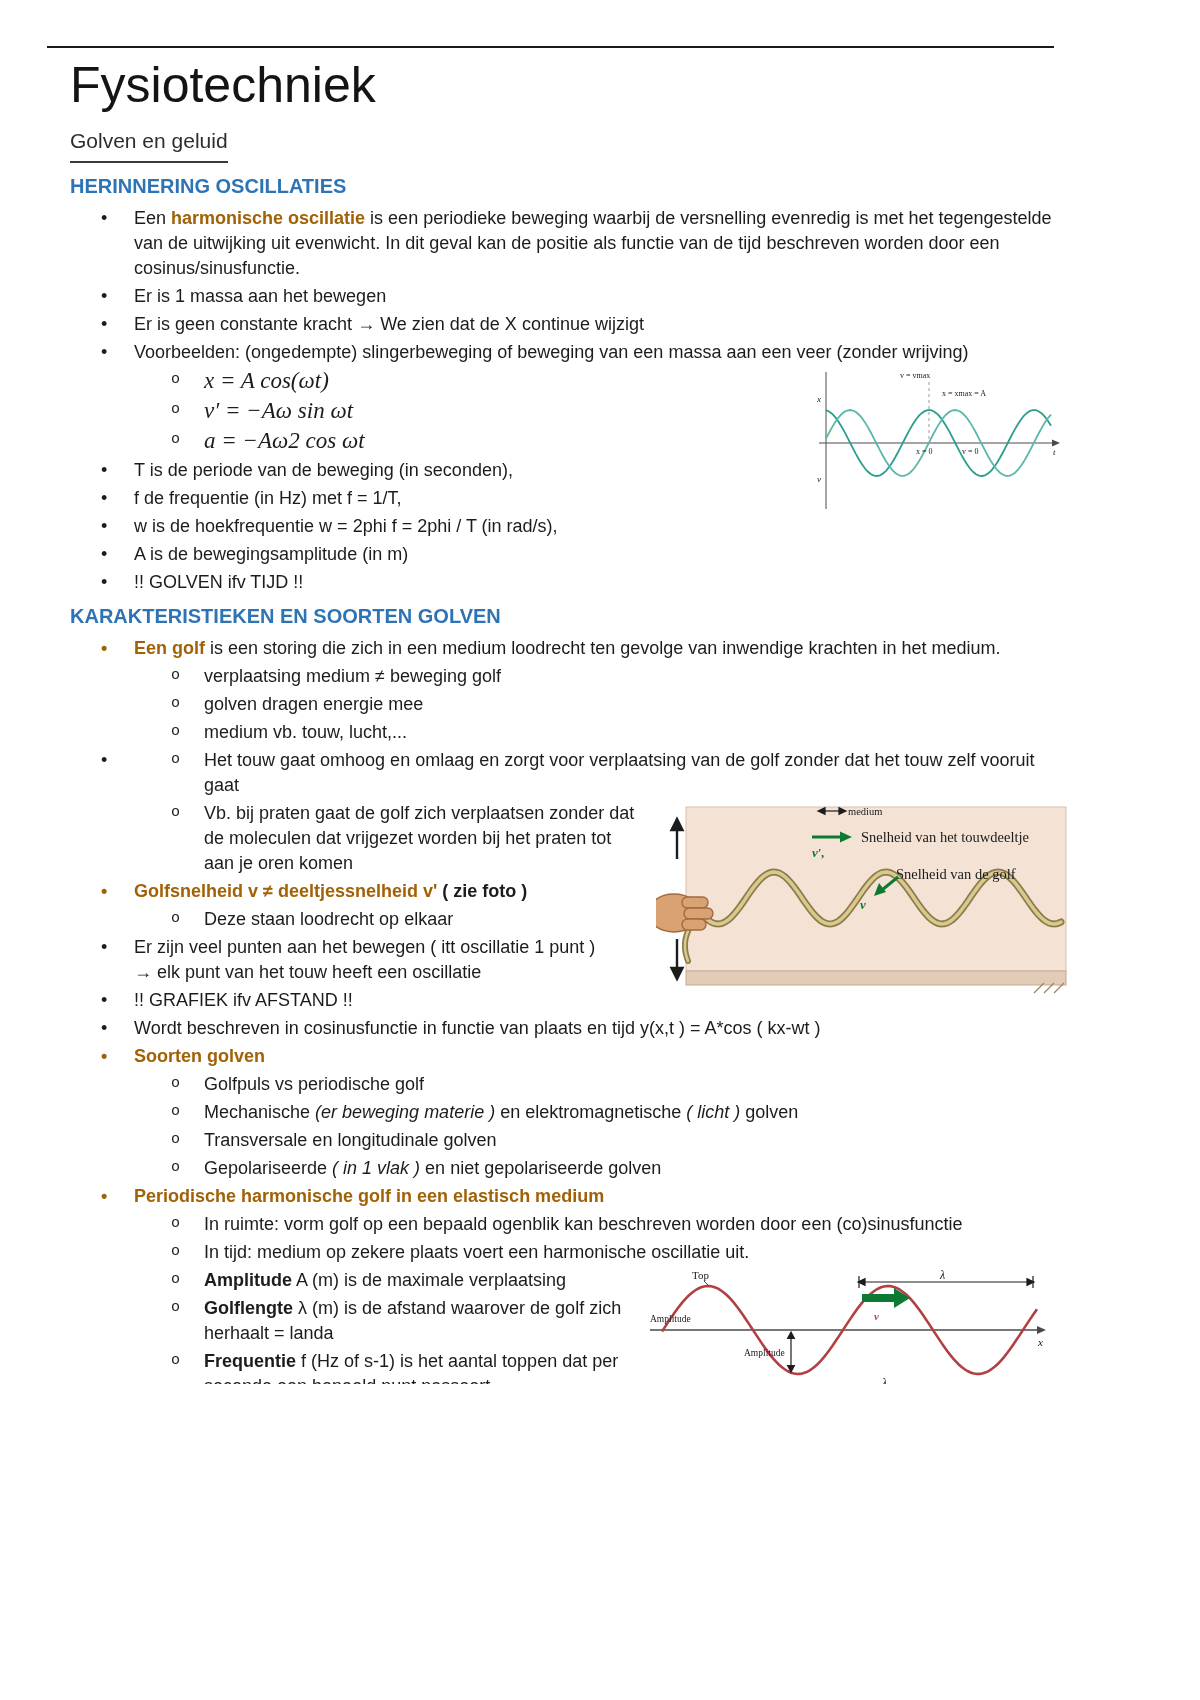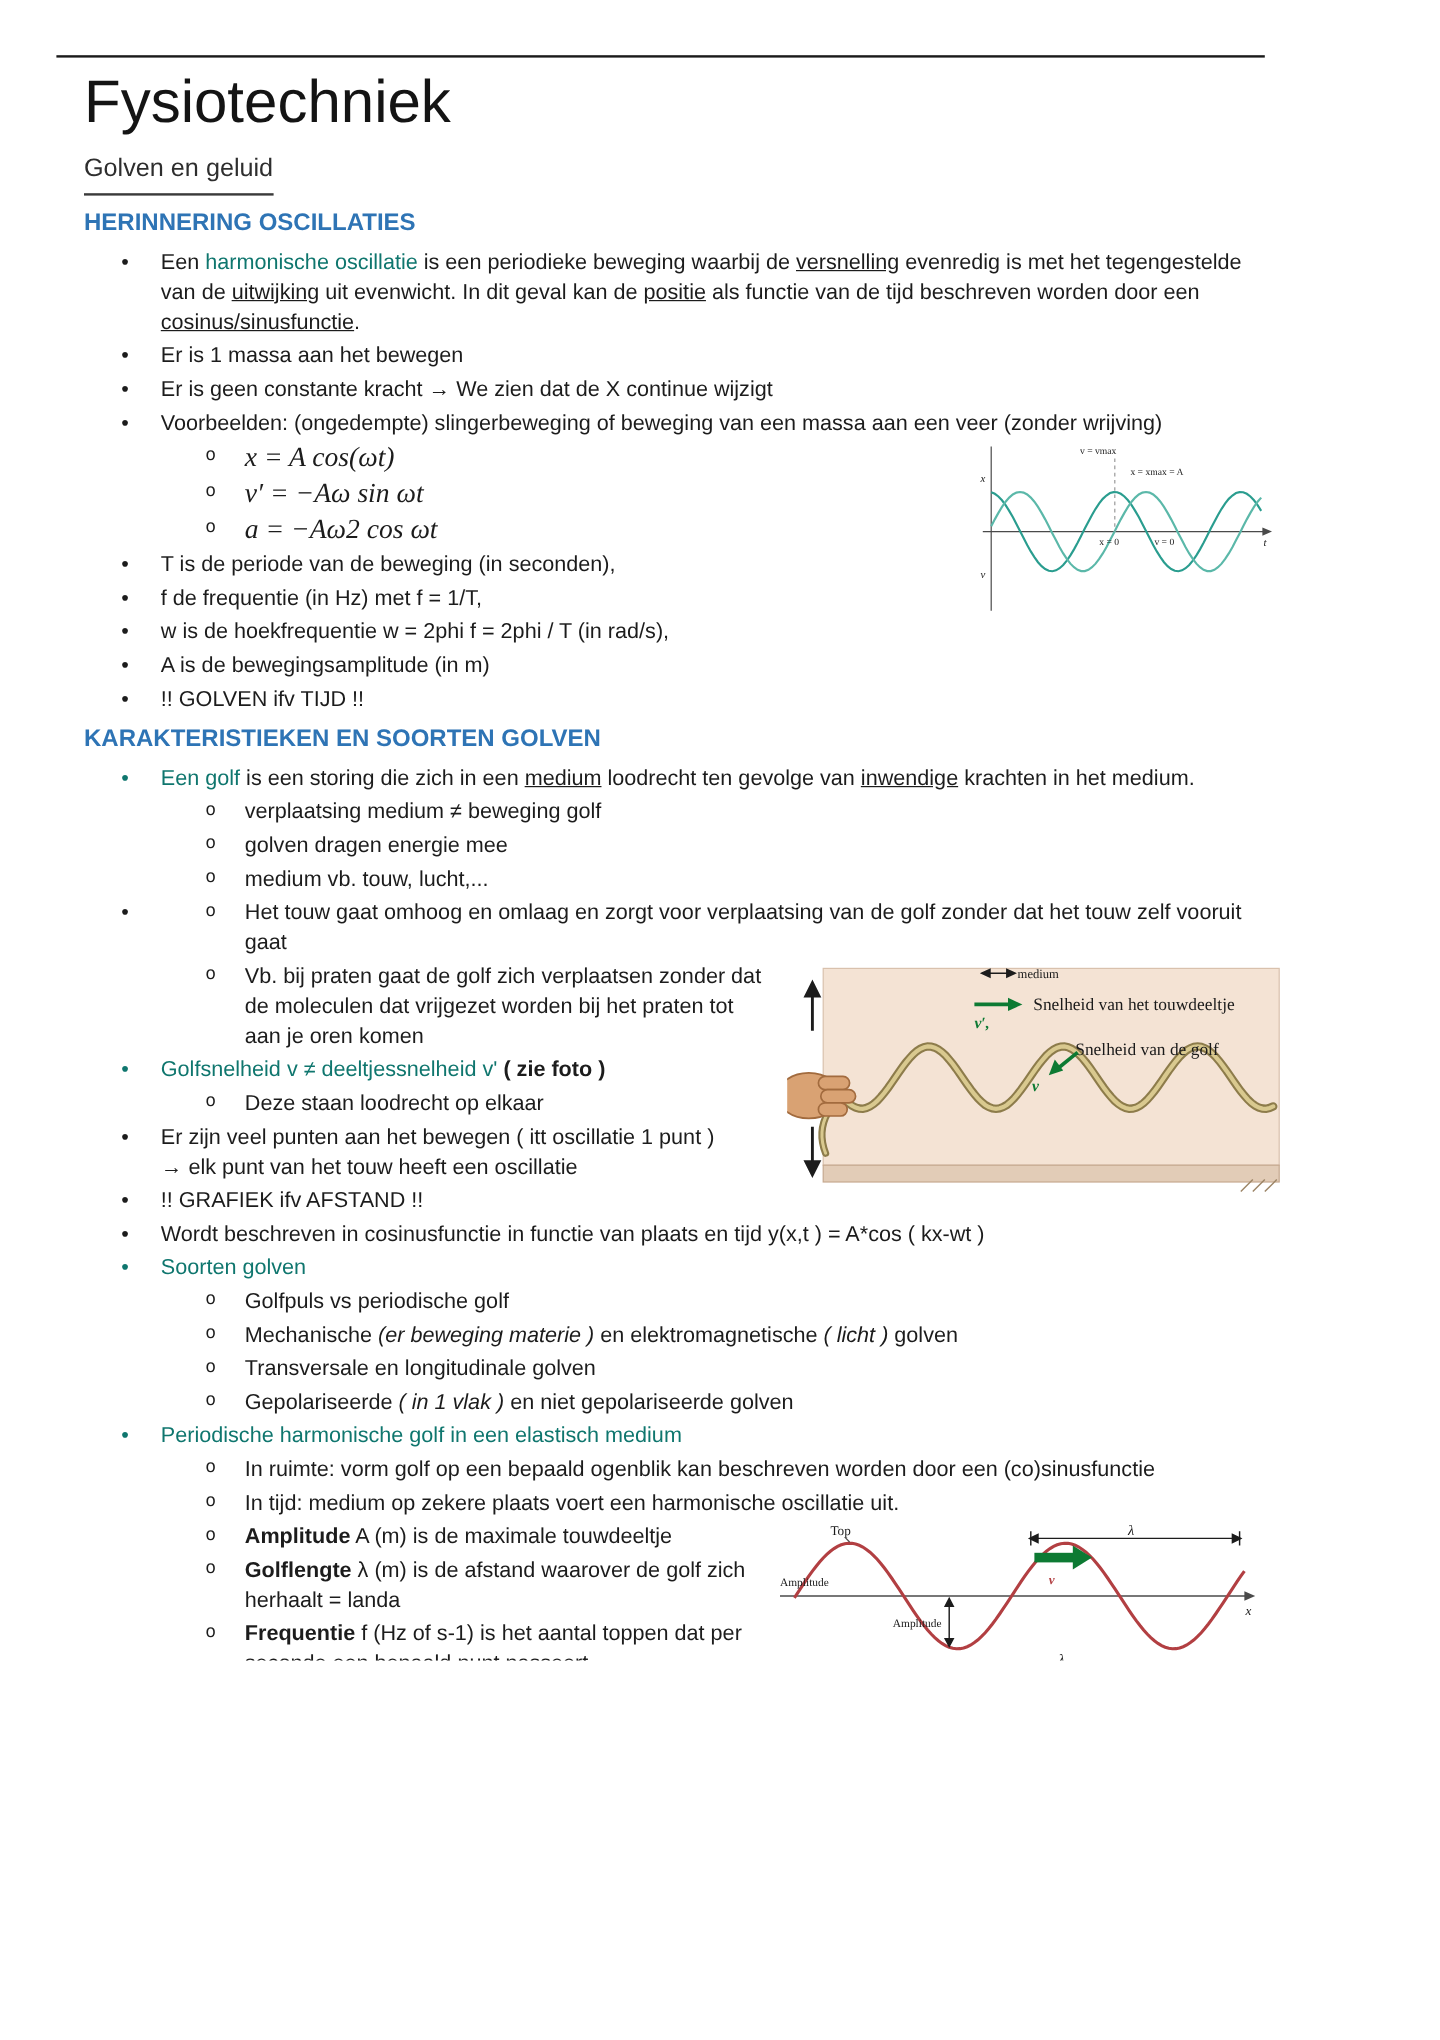--- a/index.html
+++ b/index.html
@@ -12,23 +12,23 @@
   .title{font-size:50px;line-height:58px;font-weight:400;color:#141414;margin:0 0 8px;}
   .subtitle{font-size:21px;line-height:38px;font-weight:400;color:#2e2e2e;margin:0 0 10px;
             border-bottom:2px solid #3a3a3a;width:fit-content;padding-bottom:1px;}
   .heading{font-size:20px;line-height:26px;font-weight:700;color:#2E74B5;margin:8px 0 7px;}
   .b1,.b2{position:relative;font-size:18px;line-height:25px;margin:0 0 3px;}
   .b1{padding-left:64px;}
   .b2{padding-left:134px;}
   .mark{position:absolute;}
   .b1 > .mark{left:31px;top:0;}
   .b2 > .mark{left:101px;top:-1px;font-size:15px;font-family:"Liberation Mono",monospace;}
-  .seg-r{color:#0f766e;font-weight:400;}
+  .seg-r{color:#a16207;font-weight:700;}
   .seg-b{font-weight:700;}
-  .seg-u{text-decoration:underline;}
+  .seg-u{}
   .seg-i{font-style:italic;}
   .seg-m{font-family:"Liberation Serif",serif;font-style:italic;font-size:23px;}
   .fig{float:right;clear:right;}
   .fig-osc{width:246px;margin:-2px 0 4px 14px;}
   .fig-rope{width:412px;margin:0 -6px 6px 12px;}
   .fig-wave{width:400px;margin:0 14px 6px 12px;}
   .figtext{font-family:"Liberation Serif",serif;fill:#1a1a1a;}
 </style>
 </head>
 <body>
@@ -167,18 +167,18 @@
         <polygon points="332,122 325,118.6 325,125.4"></polygon>
       </g>
       <text class="figtext" x="234" y="119" font-size="12" font-style="italic">λ</text>
       <g fill="#0d7a33">
         <rect x="214" y="26" width="34" height="8"></rect>
         <polygon points="262,30 246,20 246,40"></polygon>
       </g>
       <text x="226" y="52" font-size="11" font-family="'Liberation Serif',serif" font-style="italic" font-weight="bold" fill="#b23f42">v</text>
     </svg>
   </div>
-      <div class="b2"><span class="mark">o</span><span class="seg-b">Amplitude</span><span> A (m) is de maximale touwdeeltje</span></div>
+      <div class="b2"><span class="mark">o</span><span class="seg-b">Amplitude</span><span> A (m) is de maximale verplaatsing</span></div>
       <div class="b2"><span class="mark">o</span><span class="seg-b">Golflengte</span><span> λ (m) is de afstand waarover de golf zich herhaalt = landa</span></div>
       <div class="b2"><span class="mark">o</span><span class="seg-b">Frequentie</span><span> f (Hz of s-1) is het aantal toppen dat per seconde een bepaald punt passeert</span></div>
       <div class="b2"><span class="mark">o</span><span class="seg-b">Periode</span><span> T (s) = 1/f </span><span class="seg-b">→</span><span> tijd voor 1 golflengte λ</span></div>
     </div>
 </div>
 
 </body></html>

